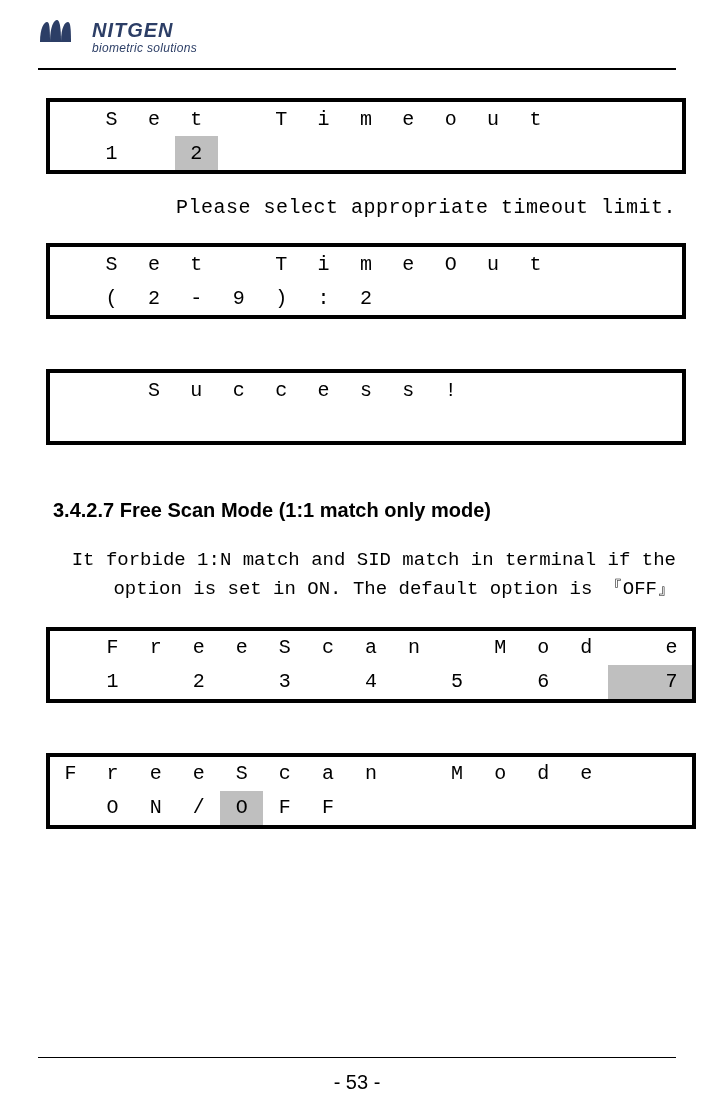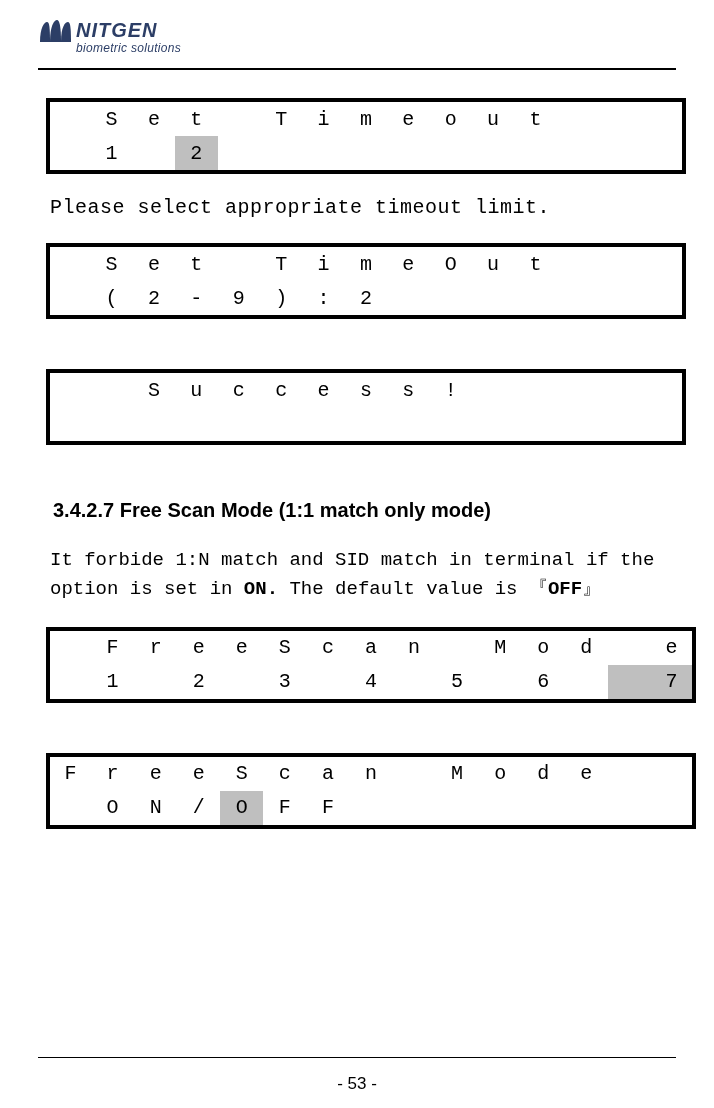--- a/index.html
+++ b/index.html
@@ -13,21 +13,21 @@
     width: 714px;
     height: 1108px;
     position: relative;
     box-sizing: border-box;
     padding: 18px 38px 0 38px;
   }
   
   .header {
     display: flex;
     align-items: flex-start;
-    gap: 4px;
+    gap: 20px;
     height: 44px;
   }
   .logo-mark svg { display: block; }
   .brand {
     display: flex;
     flex-direction: column;
     line-height: 1;
     padding-top: 2px;
   }
   .brand-name {
@@ -71,49 +71,50 @@
   .lcd.wide { width: 650px; }
   .lcd.narrow td { font-size: 20px; }
 
   
   .body-text {
     font-family: "Courier New", monospace;
     font-size: 20px;
     letter-spacing: 0.5px;
     margin: 0 0 22px 12px;
     line-height: 1.35;
+    text-align: right;
   }
   .body-text.para {
     font-family: "Courier New", monospace;
     font-size: 19px;
     letter-spacing: 0px;
     line-height: 1.55;
   }
   .section-heading {
     font-family: "Arial", sans-serif;
     font-weight: 700;
     font-size: 20px;
     margin: 54px 0 24px 15px;
   }
-  .bold { font-weight: 700; }
+  .bold { font-weight: 400; }
 
   
   .rule-bottom {
     border: 0;
     border-top: 1.5px solid #000;
     position: absolute;
     left: 38px; right: 38px;
     bottom: 42px;
   }
   .page-number {
     position: absolute;
     bottom: 14px;
     left: 0; right: 0;
     text-align: center;
-    font-size: 17px;
+    font-size: 20px;
     margin-top: 12px;
   }
   .gap-m { height: 30px; }
 </style>
 </head>
 <body>
 
 <div class="page">
 
   <div class="header">
@@ -236,21 +237,21 @@
         </tr>
     <tr>
           <td colspan="15">&nbsp;</td>
         </tr>
   </tbody>
     </table>
 
   <h3 class="section-heading">3.4.2.7 Free Scan Mode (1:1 match only mode)</h3>
 
   <p class="body-text para">
-    <span>It forbide 1:N match and SID match in terminal if the option is set in </span><span class="bold">ON.</span><span> The default value is 『</span><span class="bold">OFF</span><span>』</span>
+    <span>It forbide 1:N match and SID match in terminal if the option is set in </span><span class="bold">ON.</span><span> The default option is 『</span><span class="bold">OFF</span><span>』</span>
   </p>
 
   <table class="lcd wide">
     <tbody>
         <tr>
           <td>&nbsp;</td>
           <td>F</td>
           <td>r</td>
           <td>e</td>
           <td>e</td>

